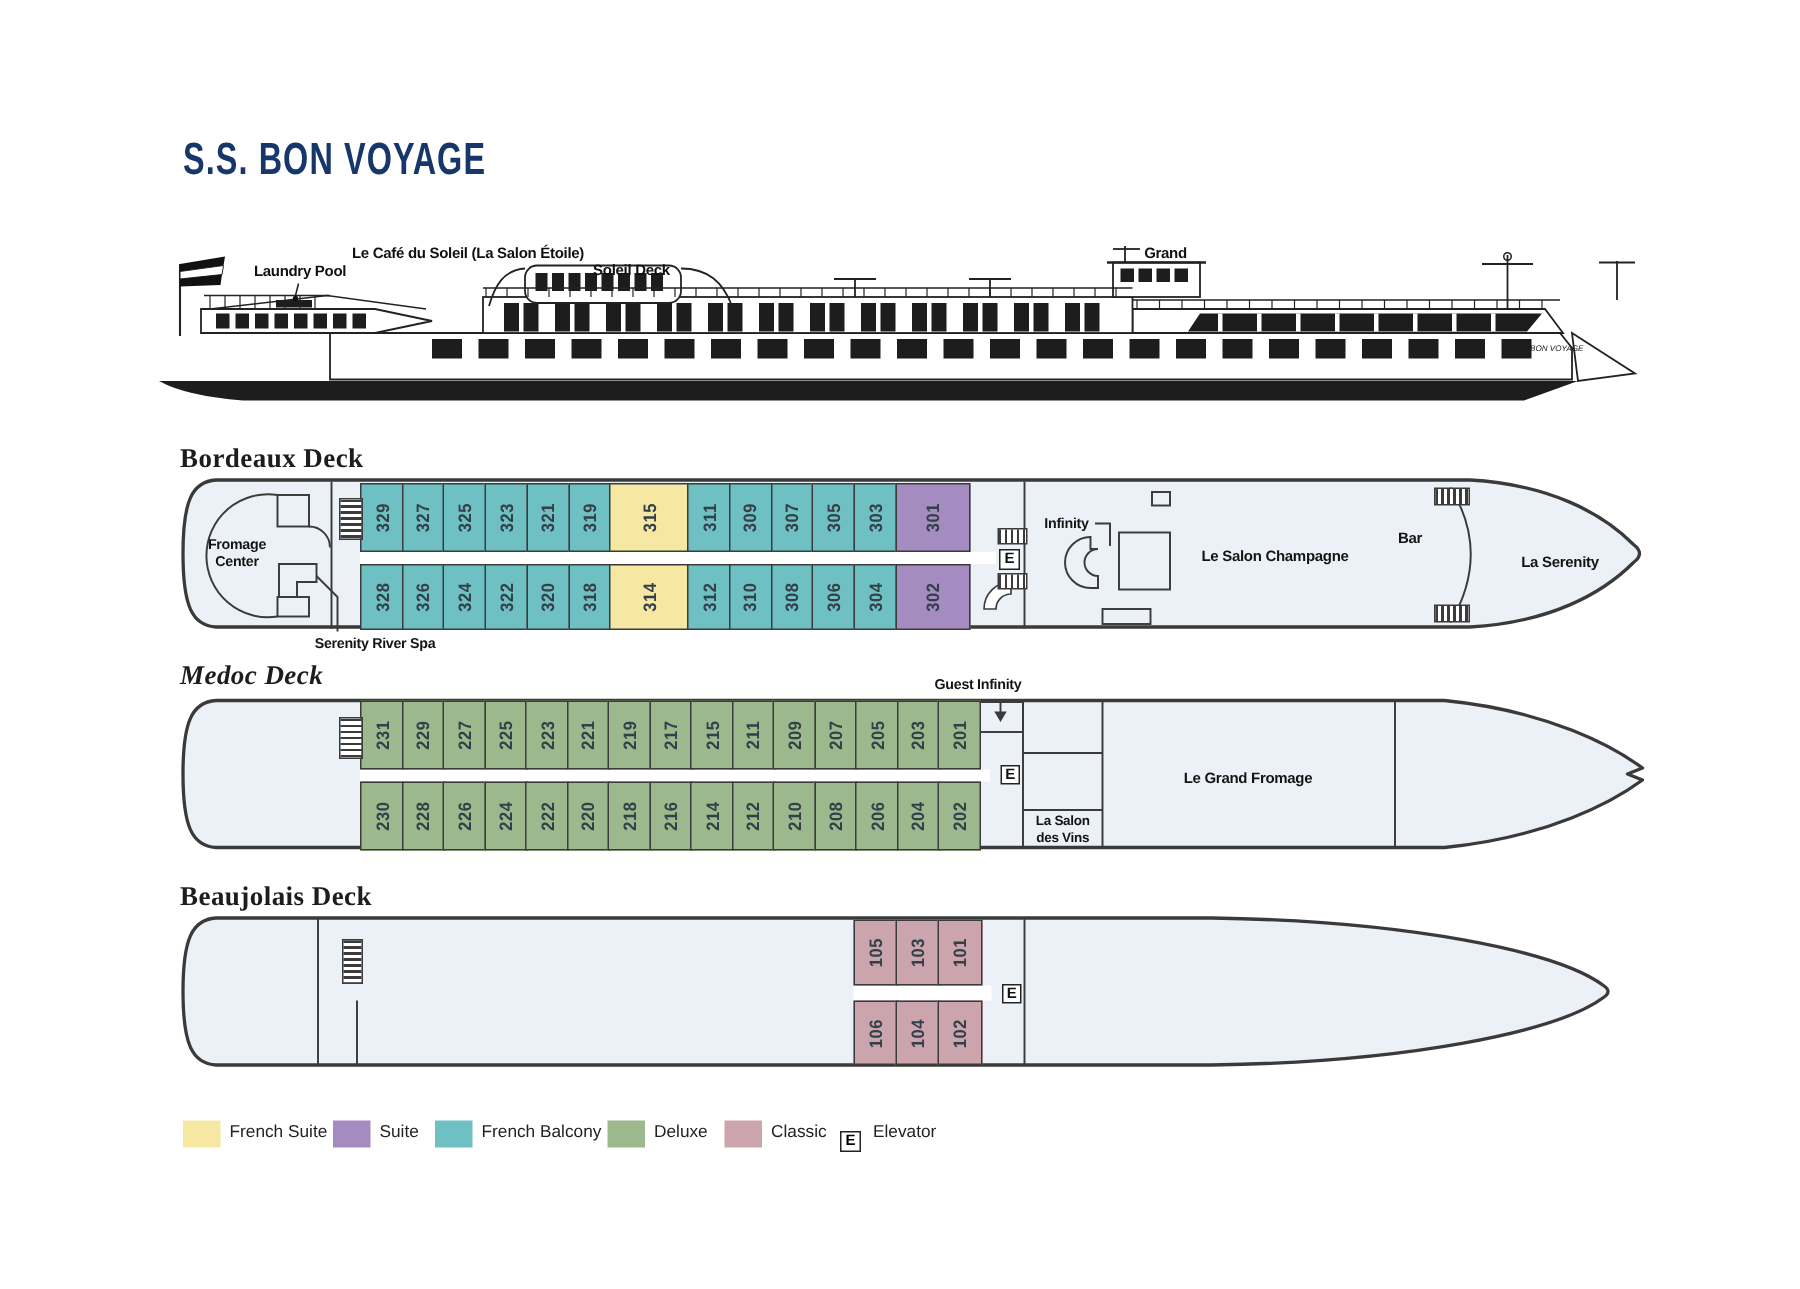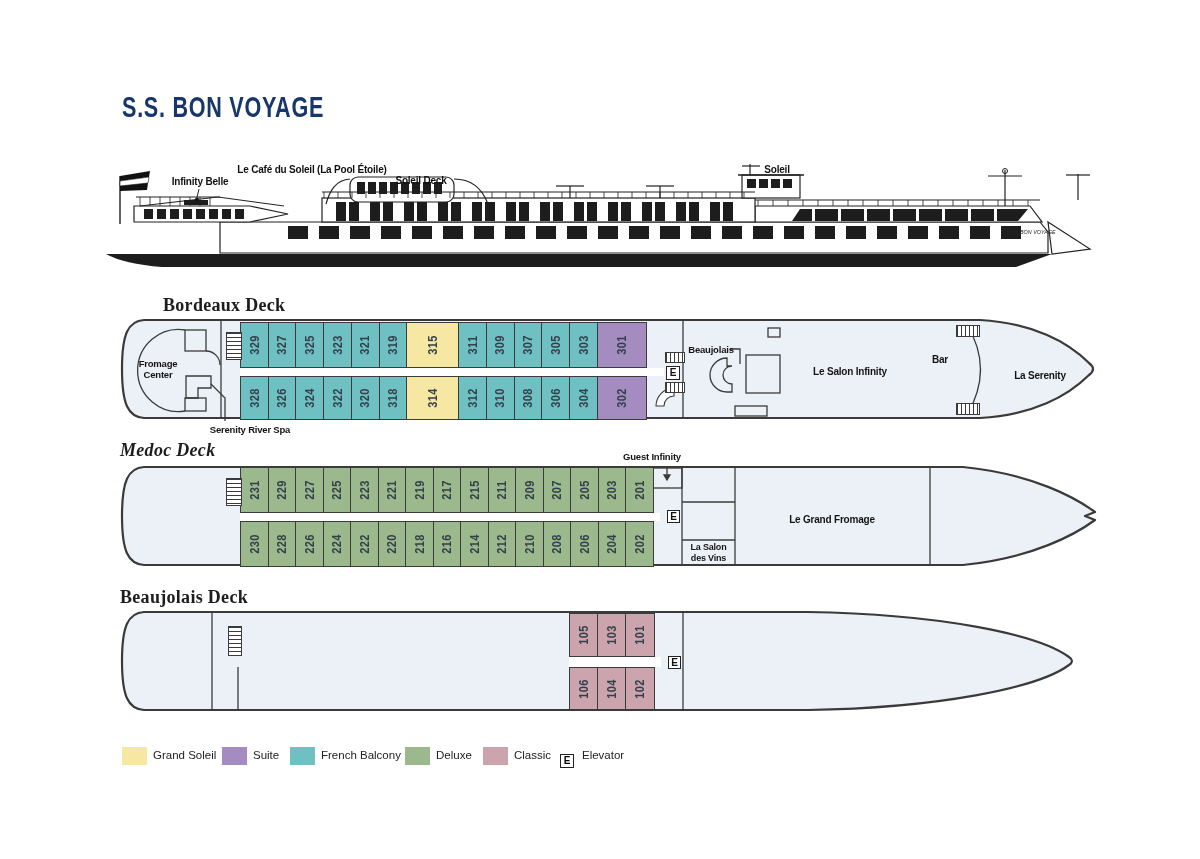--- a/index.html
+++ b/index.html
@@ -235,26 +235,26 @@
       <polygon points="20,16 50,11 49,17 20,21" fill="#111"></polygon>
       <polygon points="20,21 49,17 48,23 20,26" fill="#fff" stroke="#111" stroke-width=".6"></polygon>
       <polygon points="20,26 48,23 47,30 20,31" fill="#111"></polygon>
 
       <line x1="99" y1="29" x2="97" y2="37" stroke="#222" stroke-width="1"></line>
       <circle cx="97" cy="39" r="1.8" fill="#111"></circle>
 
       <text x="932" y="74" text-anchor="middle" font-size="5.4" font-style="italic" fill="#222">S.S. BON VOYAGE</text>
     </svg>
   </div>
-  <div class="ship-label" style="left:158px;top:176px;width:84px;">Infinity Belle</div>
-  <div class="ship-label" style="left:212px;top:164px;width:200px;">Le Café du Soleil (La Pool Étoile)</div>
+  <div class="ship-label" style="left:158px;top:176px;width:84px;">Laundry Pool</div>
+  <div class="ship-label" style="left:212px;top:164px;width:200px;">Le Café du Soleil (La Salon Étoile)</div>
   <div class="ship-label" style="left:378px;top:175px;width:86px;">Soleil Deck</div>
-  <div class="ship-label" style="left:746px;top:164px;width:62px;">Soleil</div>
-
-  <div class="deck-title" style="top:295px;margin-left:43px;">Bordeaux Deck</div>
+  <div class="ship-label" style="left:746px;top:164px;width:62px;">Grand</div>
+
+  <div class="deck-title" style="top:295px;">Bordeaux Deck</div>
   <div class="deck" style="top:318px;width:984px;height:104px;">
     <svg class="hull" width="984" height="104" viewBox="0 0 984 104">
       <path d="M26 2 H862 C915 5 950 24 971 45 Q979 51 971 57 C950 78 915 97 862 100 H26 C10 99 4 86 4 51 C4 16 10 3 26 2 Z" fill="#ECF1F7" stroke="#3A3A3A" stroke-width="2.2" stroke-linejoin="round"></path>
       <g fill="none" stroke="#3b3b3b" stroke-width="1.3">
 
         <line x1="103" y1="3" x2="103" y2="101"></line>
         <path d="M67 12 A41 41 0 1 0 67 93"></path>
         <rect x="67" y="12" width="21" height="21"></rect>
         <rect x="67" y="80" width="21" height="13"></rect>
         <path d="M88 33 A14 14 0 0 1 102 47"></path>
@@ -355,22 +355,22 @@
         </div>
       </div>
     <div class="stairs-h" style="left:108px;top:14px;width:16px;height:28px;"></div>
     <div class="stairs-v" style="left:547px;top:34px;width:20px;height:11px;"></div>
     <div class="stairs-v" style="left:547px;top:64px;width:20px;height:11px;"></div>
     <div class="stairs-v" style="left:838px;top:7px;width:24px;height:12px;"></div>
     <div class="stairs-v" style="left:838px;top:85px;width:24px;height:12px;"></div>
     <div class="elev" style="left:548px;top:48px;">E</div>
     <div class="area-label small-label" style="left:10px;top:40px;width:60px;">Fromage Center</div>
     <div class="area-label small-label" style="left:67px;top:106px;width:130px;">Serenity River Spa</div>
-    <div class="area-label small-label" style="left:570px;top:26px;width:46px;">Beaujolais</div>
-    <div class="area-label" style="left:652px;top:48px;width:160px;">Le Salon Infinity</div>
+    <div class="area-label small-label" style="left:570px;top:26px;width:46px;">Infinity</div>
+    <div class="area-label" style="left:652px;top:48px;width:160px;">Le Salon Champagne</div>
     <div class="area-label" style="left:787px;top:36px;width:70px;">Bar</div>
     <div class="area-label" style="left:857px;top:52px;width:130px;">La Serenity</div>
   </div>
 
   <div class="deck-title" style="top:440px;font-style:italic;">Medoc Deck</div>
   <div class="deck" style="top:465px;width:984px;height:104px;">
     <svg class="hull" width="984" height="104" viewBox="0 0 984 104">
       <path d="M26 2 H845 C915 9 958 33 977 47 L967 51 L977 55 C958 69 915 93 845 100 H26 C10 99 4 86 4 51 C4 16 10 3 26 2 Z" fill="#ECF1F7" stroke="#3A3A3A" stroke-width="2.2" stroke-linejoin="round"></path>
       <g fill="none" stroke="#3b3b3b" stroke-width="1.3">
         <rect x="534" y="3" width="30" height="20"></rect>
@@ -515,21 +515,21 @@
         </div>
       </div>
     <div class="stairs-h" style="left:110px;top:16px;width:14px;height:30px;"></div>
     <div class="elev" style="left:550px;top:46px;width:13px;height:13px;">E</div>
   </div>
 
   <div class="legend">
     <div id="legend-items">
         <div class="lg-item" style="left: 122px;">
           <span class="lg-swatch" style="background: rgb(246, 231, 163);"></span>
-          <span class="lg-label">Grand Soleil</span>
+          <span class="lg-label">French Suite</span>
         </div>
         <div class="lg-item" style="left: 222px;">
           <span class="lg-swatch" style="background: rgb(164, 140, 192);"></span>
           <span class="lg-label">Suite</span>
         </div>
         <div class="lg-item" style="left: 290px;">
           <span class="lg-swatch" style="background: rgb(111, 192, 195);"></span>
           <span class="lg-label">French Balcony</span>
         </div>
         <div class="lg-item" style="left: 405px;">

